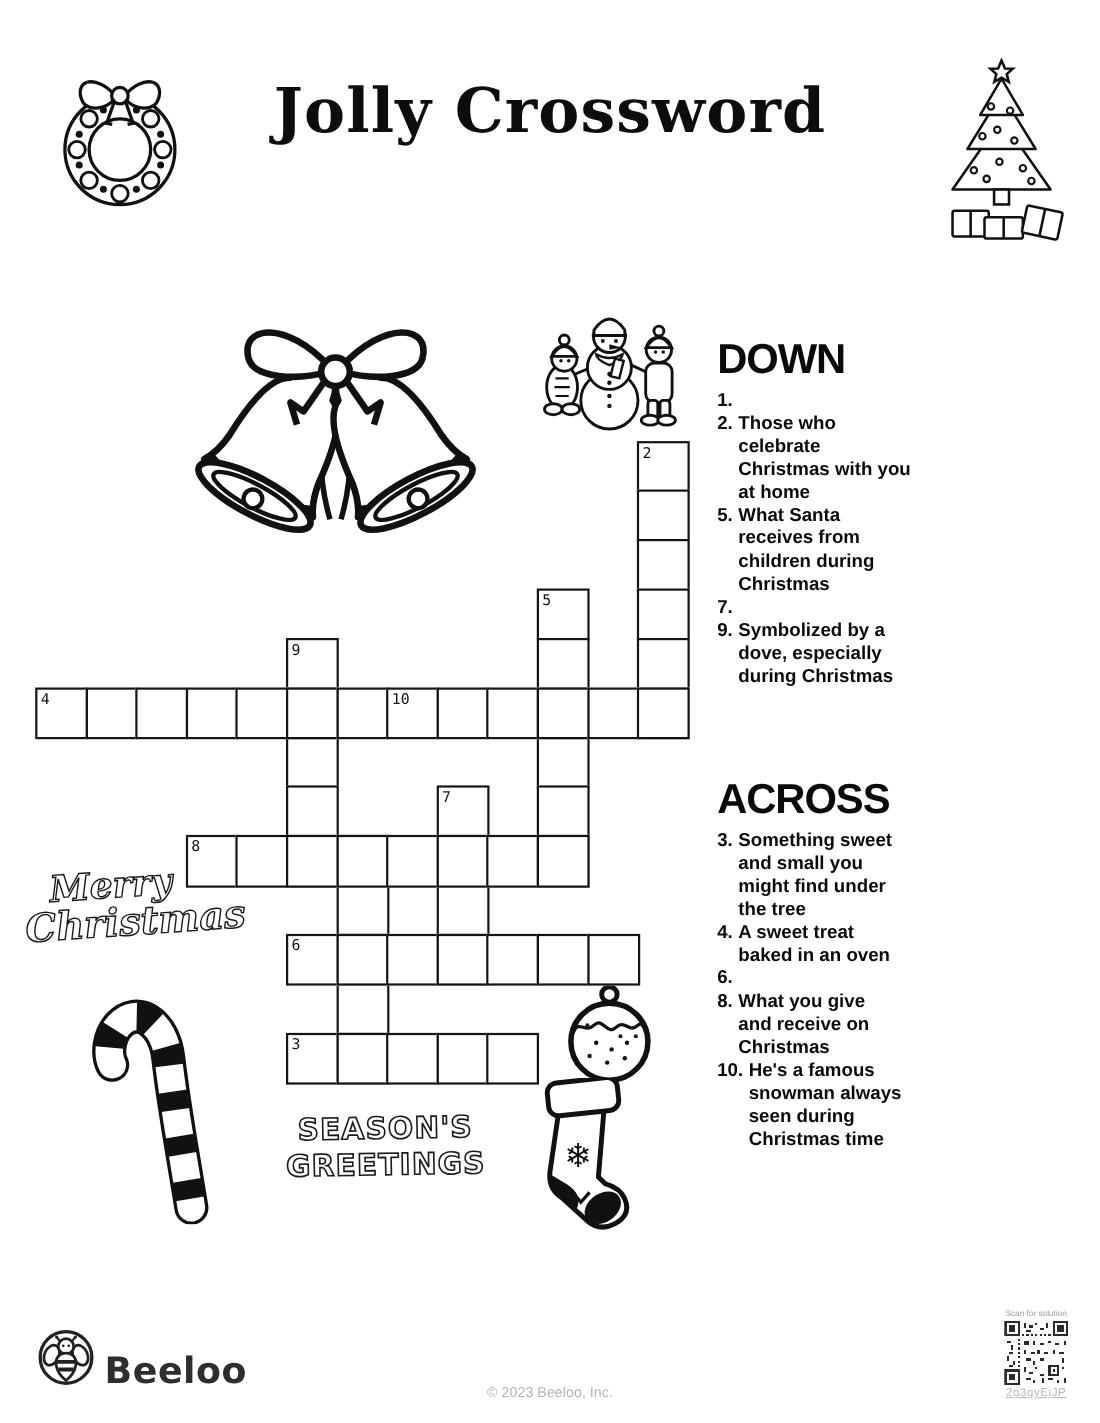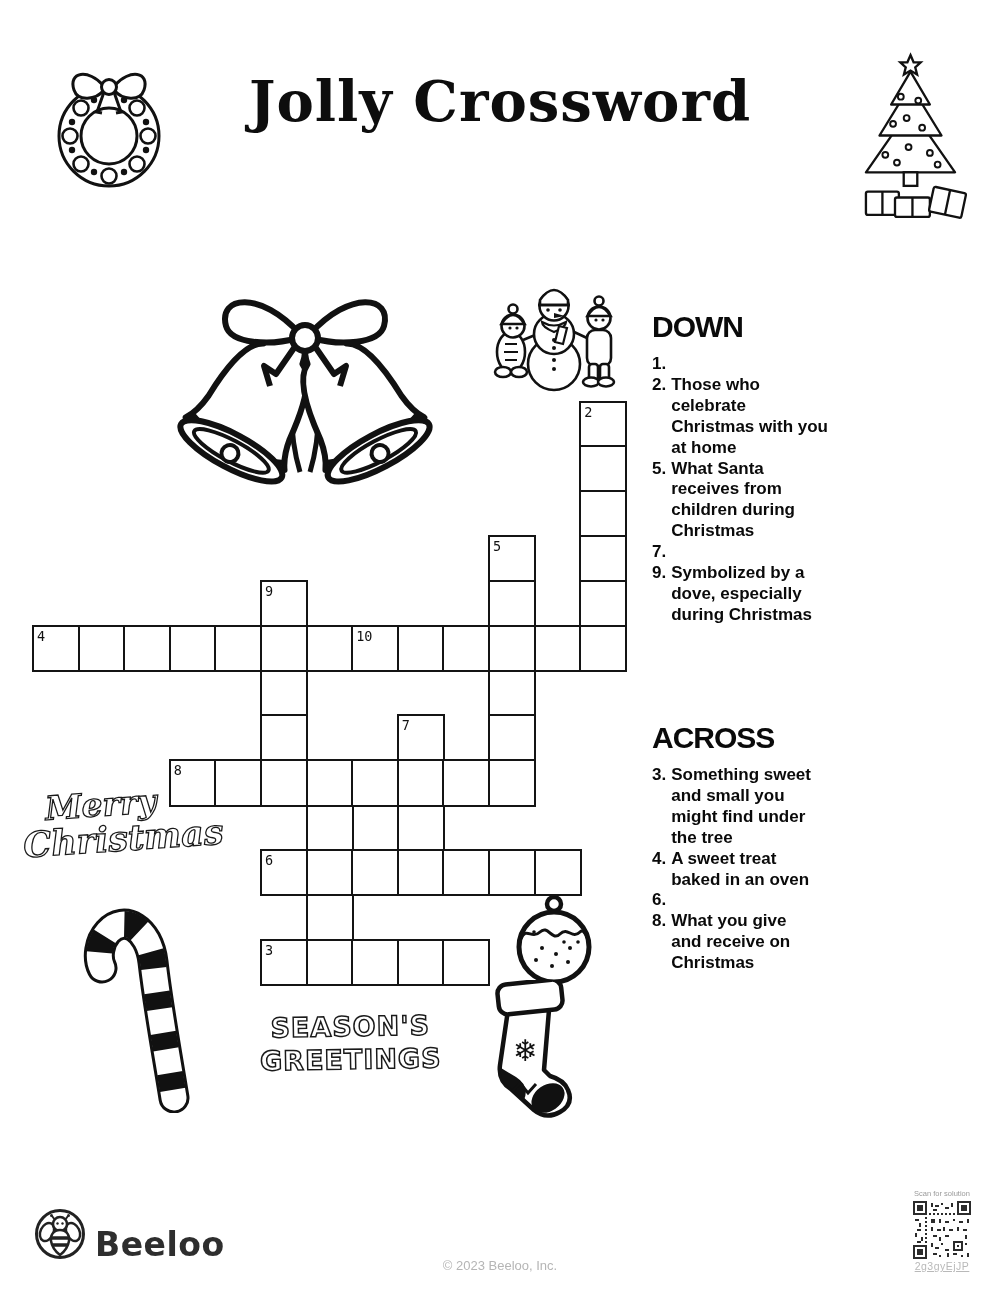--- a/index.html
+++ b/index.html
@@ -19,22 +19,22 @@
   
   .grid{position:absolute;left:0;top:0;z-index:5;}
   .cell{position:absolute;width:48.1px;height:47.35px;border:2.5px solid #141414;
         box-sizing:border-box;background:#fff;}
   .cell-num{display:block;font-family:"DejaVu Sans Mono",monospace;font-size:13.5px;
             line-height:14px;margin:2px 0 0 3px;color:#111;}
 
   
   .clues{position:absolute;width:218px;z-index:4;}
   .clues-down{left:652px;top:306px;}
-  .clues-across{left:652px;top:706px;margin-top:11px;}
-  .clues-heading{font-size:30px;line-height:42px;font-weight:bold;letter-spacing:-1px;
+  .clues-across{left:652px;top:706px;}
+  .clues-heading{font-size:38px;line-height:42px;font-weight:bold;letter-spacing:-1px;
                  color:#0a0a0a;margin-bottom:6px;}
   .clue{display:flex;font-size:17px;line-height:20.9px;font-weight:bold;color:#0a0a0a;}
   .clue-num{flex:none;margin-right:5px;}
   .clue-text{white-space:pre-line;}
 
   
   .outline-text{position:absolute;z-index:1;color:#fff;-webkit-text-stroke:1.3px #1a1a1a;
                 text-align:center;font-weight:bold;}
   .merry{left:22px;top:788px;width:160px;font-family:"DejaVu Serif",serif;font-style:italic;transform:rotate(-4deg);}
   .merry .l1{font-size:33px;line-height:34px;}
@@ -314,20 +314,27 @@
 baked in an oven</span>
         </div>
         <div class="clue">
           <span class="clue-num">6.</span>
         </div>
         <div class="clue">
           <span class="clue-num">8.</span>
           <span class="clue-text">What you give
 and receive on
 Christmas</span>
+        </div>
+        <div class="clue">
+          <span class="clue-num">10.</span>
+          <span class="clue-text">He's a famous
+snowman always
+seen during
+Christmas time</span>
         </div>
       </div>
   </div>
 
   <div class="outline-text merry">
     <div class="l1">Merry</div>
     <div class="l2">Christmas</div>
   </div>
   <div class="outline-text seasons">
     <div class="l1">SEASON'S</div>

